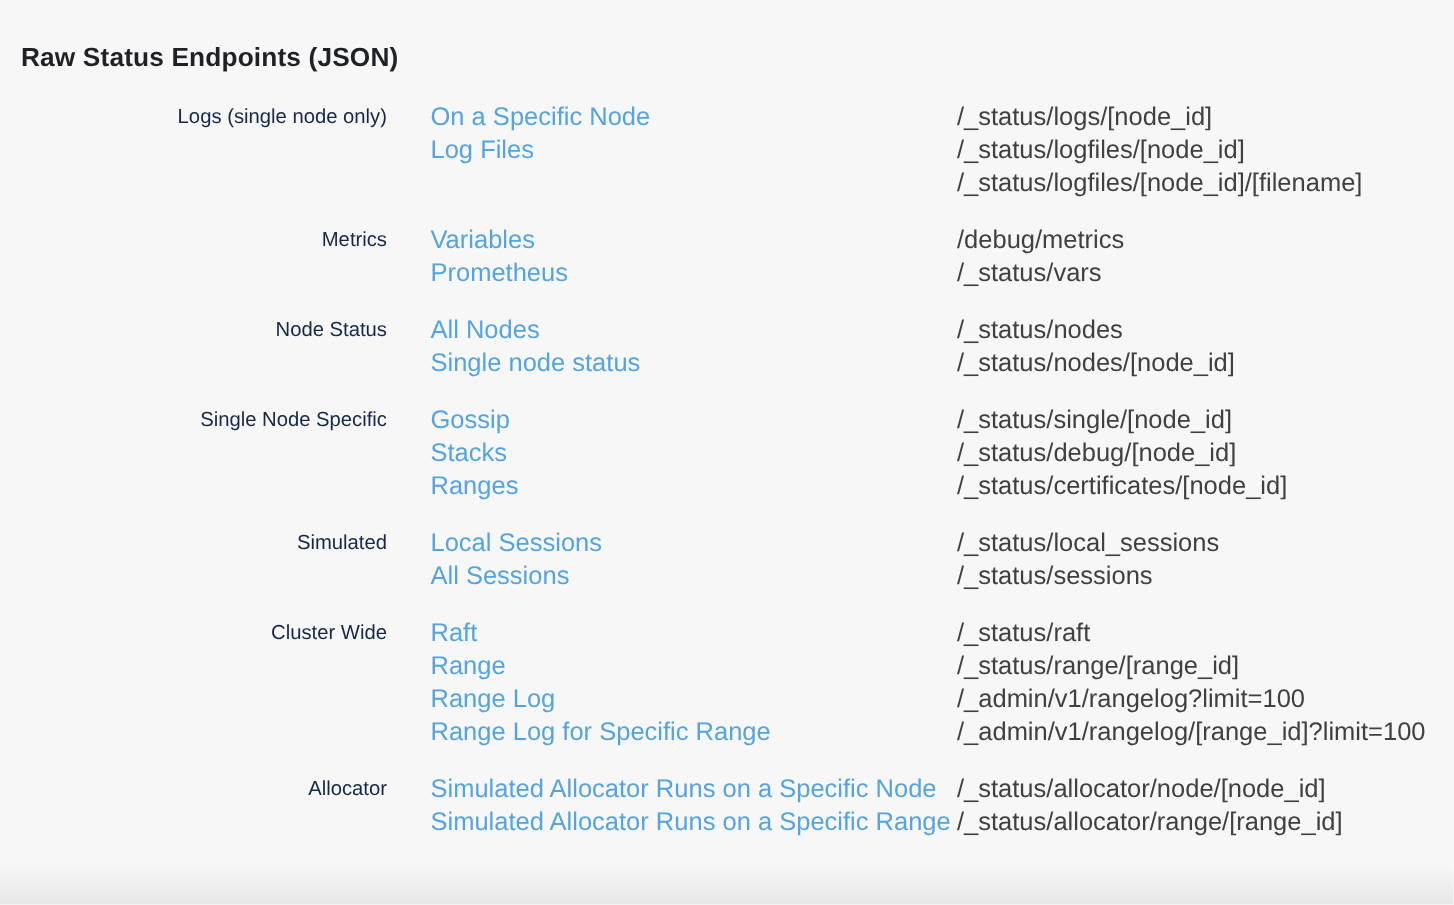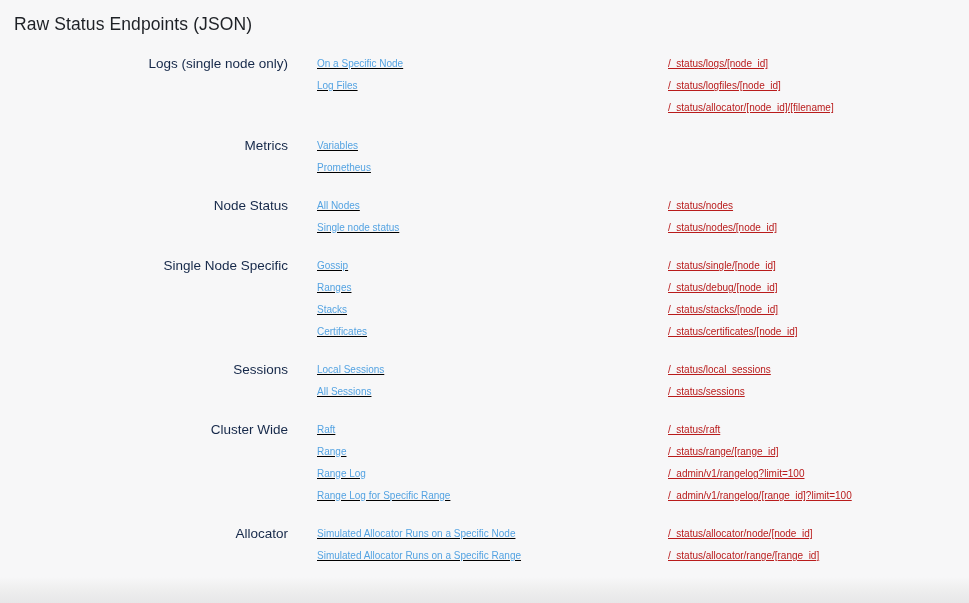--- a/index.html
+++ b/index.html
@@ -4,61 +4,59 @@
 <style>
   * { box-sizing: border-box; margin: 0; padding: 0; }
   html, body { width: 969px; height: 603px; }
   body {
     font-family: "Liberation Sans", "DejaVu Sans", sans-serif;
     background: #f7f7f8;
     position: relative;
     overflow: hidden;
   }
   .page-title {
-    margin: 13px 0 0 14px;
+    margin: 27px 0 0 14px;
     font-size: 17.5px;
     line-height: 22px;
-    font-weight: 400;
+    font-weight: 700;
     color: #1e2126;
     letter-spacing: 0.1px;
   }
   .endpoint-table { margin-top: 18px; }
   .endpoint-group {
     display: flex;
     align-items: flex-start;
     margin-bottom: 16px;
-    margin-left: 30px;
   }
   .category-cell {
     width: 258px;
     text-align: right;
     font-size: 13.5px;
     line-height: 22px;
     color: #152849;
     font-weight: 500;
     flex: 0 0 auto;
   }
   .links-col {
     margin-left: 29px;
     width: 351px;
     flex: 0 0 auto;
   }
   .endpoints-col { flex: 1 1 auto; }
   .link-row, .endpoint-row {
-    font-size: 10px;
+    font-size: 17px;
     line-height: 22px;
     white-space: nowrap;
-    text-decoration: underline;
   }
   .link-row a {
     color: #54a3e2;
     text-decoration: none;
     cursor: pointer;
   }
-  .endpoint-row { color: #b91c1c; }
+  .endpoint-row { color: #404040; }
   .footer-strip {
     position: absolute;
     left: 0; right: 0; bottom: 0;
     height: 26px;
     background: linear-gradient(to bottom, #f7f7f8 0%, #efefef 45%, #e7e7e8 100%);
   }
 </style>
 </head>
 <body>
 
@@ -67,58 +65,60 @@
 <div class="endpoint-table" id="endpoint-table">
     <div class="endpoint-group">
       <div class="category-cell">Logs (single node only)</div>
       <div class="links-col">
         <div class="link-row"><a href="#">On a Specific Node</a></div>
         <div class="link-row"><a href="#">Log Files</a></div>
       </div>
       <div class="endpoints-col">
         <div class="endpoint-row">/_status/logs/[node_id]</div>
         <div class="endpoint-row">/_status/logfiles/[node_id]</div>
-        <div class="endpoint-row">/_status/allocator/[node_id]/[filename]</div>
+        <div class="endpoint-row">/_status/logfiles/[node_id]/[filename]</div>
       </div>
     </div>
     <div class="endpoint-group">
       <div class="category-cell">Metrics</div>
       <div class="links-col">
         <div class="link-row"><a href="#">Variables</a></div>
         <div class="link-row"><a href="#">Prometheus</a></div>
+      </div>
+      <div class="endpoints-col">
+        <div class="endpoint-row">/debug/metrics</div>
+        <div class="endpoint-row">/_status/vars</div>
       </div>
     </div>
     <div class="endpoint-group">
       <div class="category-cell">Node Status</div>
       <div class="links-col">
         <div class="link-row"><a href="#">All Nodes</a></div>
         <div class="link-row"><a href="#">Single node status</a></div>
       </div>
       <div class="endpoints-col">
         <div class="endpoint-row">/_status/nodes</div>
         <div class="endpoint-row">/_status/nodes/[node_id]</div>
       </div>
     </div>
     <div class="endpoint-group">
       <div class="category-cell">Single Node Specific</div>
       <div class="links-col">
         <div class="link-row"><a href="#">Gossip</a></div>
+        <div class="link-row"><a href="#">Stacks</a></div>
         <div class="link-row"><a href="#">Ranges</a></div>
-        <div class="link-row"><a href="#">Stacks</a></div>
-        <div class="link-row"><a href="#">Certificates</a></div>
       </div>
       <div class="endpoints-col">
         <div class="endpoint-row">/_status/single/[node_id]</div>
         <div class="endpoint-row">/_status/debug/[node_id]</div>
-        <div class="endpoint-row">/_status/stacks/[node_id]</div>
         <div class="endpoint-row">/_status/certificates/[node_id]</div>
       </div>
     </div>
     <div class="endpoint-group">
-      <div class="category-cell">Sessions</div>
+      <div class="category-cell">Simulated</div>
       <div class="links-col">
         <div class="link-row"><a href="#">Local Sessions</a></div>
         <div class="link-row"><a href="#">All Sessions</a></div>
       </div>
       <div class="endpoints-col">
         <div class="endpoint-row">/_status/local_sessions</div>
         <div class="endpoint-row">/_status/sessions</div>
       </div>
     </div>
     <div class="endpoint-group">

